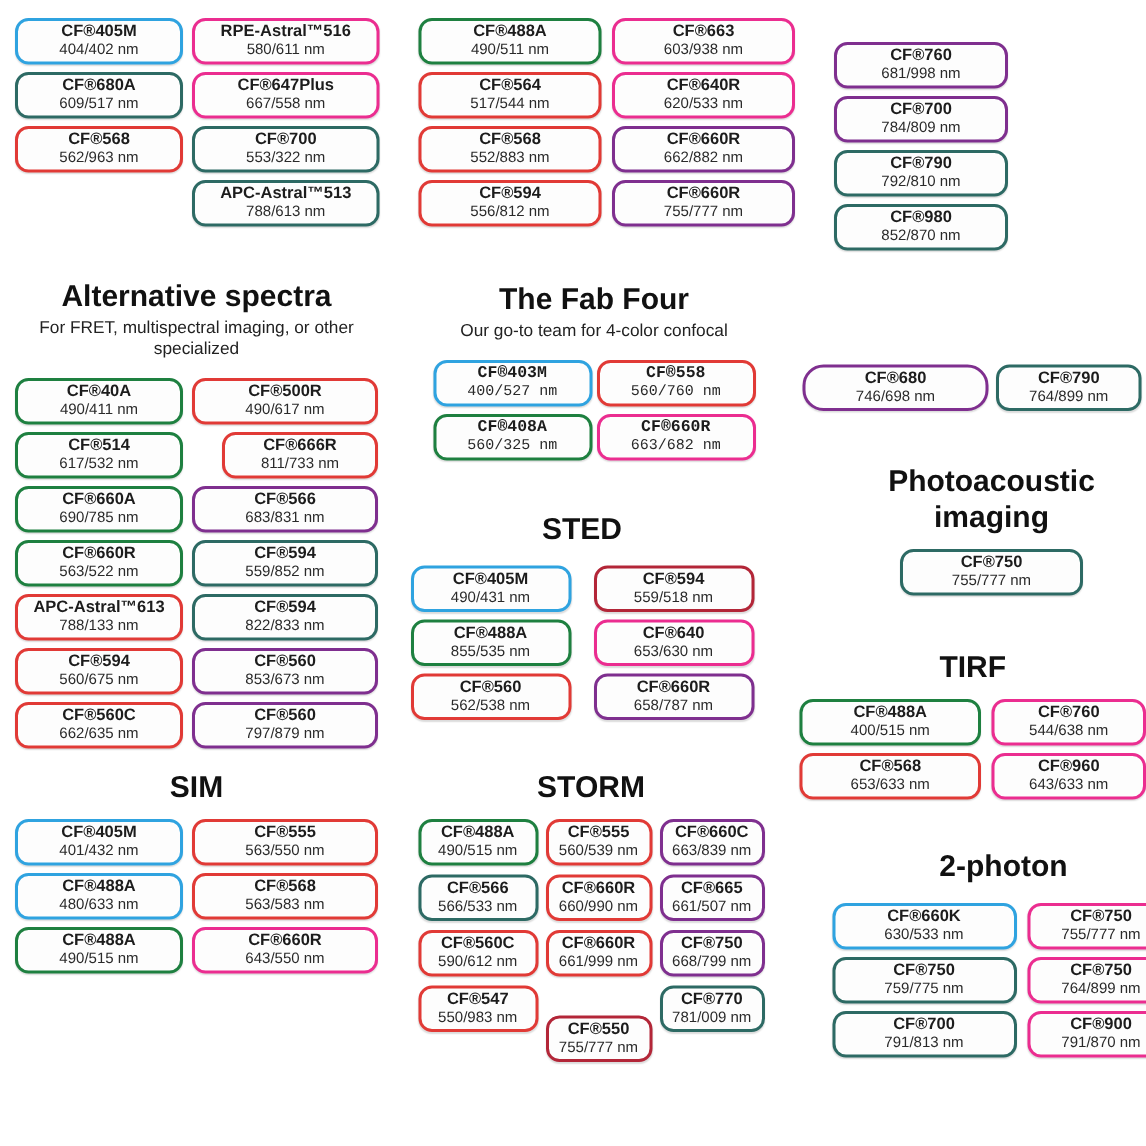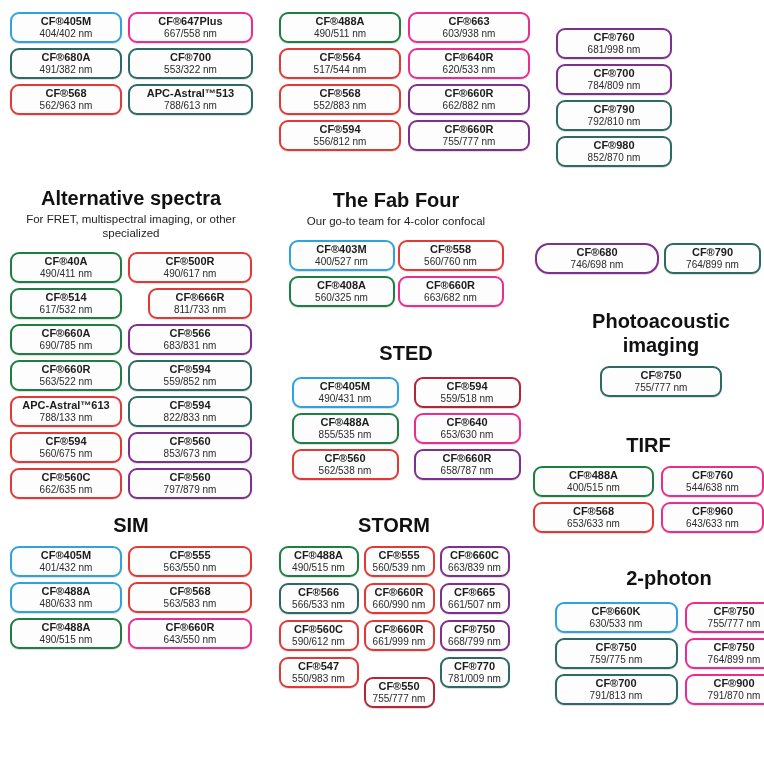--- a/index.html
+++ b/index.html
@@ -16,21 +16,21 @@
   .pill-name { font-weight: bold; font-size: 11px; line-height: 13px; white-space: nowrap; }
   .pill-sub  { font-size: 10px; line-height: 12px; color: #2a2a2a; white-space: nowrap; }
   .stack { position: absolute; display: flex; flex-direction: column; gap: 5px; }
   .stack .pill { width: 100%; }
   .section { position: absolute; }
   .section h2 { text-align: center; font-size: 20px; line-height: 24px; font-weight: bold; color: #111; }
   .subtitle { text-align: center; font-size: 11.5px; line-height: 14px; margin-top: 2px; color: #222; }
   .pillgrid { display: grid; row-gap: 5px; column-gap: 6px; margin-top: 12px; }
   .cols-alt   { grid-template-columns: 112px 124px; }
   .cols-sim   { grid-template-columns: 112px 124px; margin-top: 9px; }
-  .cols-fab   { grid-template-columns: 106px 106px; column-gap: 3px; justify-content: center; }
+  .cols-fab   { grid-template-columns: 106px 106px; column-gap: 3px; justify-content: center; font-family: Liberation Mono, monospace; }
   .cols-sted  { grid-template-columns: 107px 107px; column-gap: 15px; justify-content: center; }
   .cols-tirf  { grid-template-columns: 121px 103px; column-gap: 7px; margin-top: 9px; }
   .cols-storm { grid-template-columns: 80px 71px 70px; column-gap: 5px; row-gap: 6px; justify-content: center; margin-top: 9px; }
   .cols-2p    { grid-template-columns: 123px 99px; column-gap: 7px; justify-content: center; }
   .mid-pills { position: absolute; left: 535px; top: 243px; display: flex; gap: 5px; }
   .mid-pills div.pill:nth-of-type(1) { width: 124px; }
   .mid-pills div.pill:nth-of-type(2) { width: 97px; }
   .photo-pill-wrap { width: 122px; margin: 9px auto 0; }
   .photo-pill-wrap .pill { width: 100%; }
 </style>
@@ -40,30 +40,34 @@
 <div class="canvas">
 
   <div class="stack" style="left:10px; top:12px; width:112px">
 
   <div class="pill" style="border-color: rgb(47, 163, 224);">
         <div class="pill-name">CF®405M</div>
         <div class="pill-sub">404/402 nm</div>
       </div>
       <div class="pill" style="border-color: rgb(45, 106, 100);">
         <div class="pill-name">CF®680A</div>
-        <div class="pill-sub">491/382 nm</div>
+        <div class="pill-sub">609/517 nm</div>
       </div>
       <div class="pill" style="border-color: rgb(225, 58, 54);">
         <div class="pill-name">CF®568</div>
         <div class="pill-sub">562/963 nm</div>
       </div>
     </div>
 
   <div class="stack" style="left:128px; top:12px; width:125px">
 
+  <div class="pill" style="border-color: rgb(235, 45, 144);">
+        <div class="pill-name">RPE-Astral™516</div>
+        <div class="pill-sub">580/611 nm</div>
+      </div>
       <div class="pill" style="border-color: rgb(235, 45, 144);">
         <div class="pill-name">CF®647Plus</div>
         <div class="pill-sub">667/558 nm</div>
       </div>
       <div class="pill" style="border-color: rgb(45, 106, 100);">
         <div class="pill-name">CF®700</div>
         <div class="pill-sub">553/322 nm</div>
       </div>
       <div class="pill" style="border-color: rgb(45, 106, 100);">
         <div class="pill-name">APC-Astral™513</div>
@@ -212,21 +216,21 @@
           <div class="pill-name">CF®408A</div>
           <div class="pill-sub">560/325 nm</div>
         </div>
         <div class="pill" style="border-color: rgb(235, 45, 144);">
           <div class="pill-name">CF®660R</div>
           <div class="pill-sub">663/682 nm</div>
         </div>
       </div>
   </div>
 
-  <div class="section" style="left:286px; top:341px; width:240px">
+  <div class="section" style="left:268px; top:341px; width:240px">
     <h2>STED</h2>
     <div class="pillgrid cols-sted">
 
     <div class="pill" style="border-color: rgb(47, 163, 224);">
           <div class="pill-name">CF®405M</div>
           <div class="pill-sub">490/431 nm</div>
         </div>
         <div class="pill" style="border-color: rgb(179, 38, 56);">
           <div class="pill-name">CF®594</div>
           <div class="pill-sub">559/518 nm</div>

